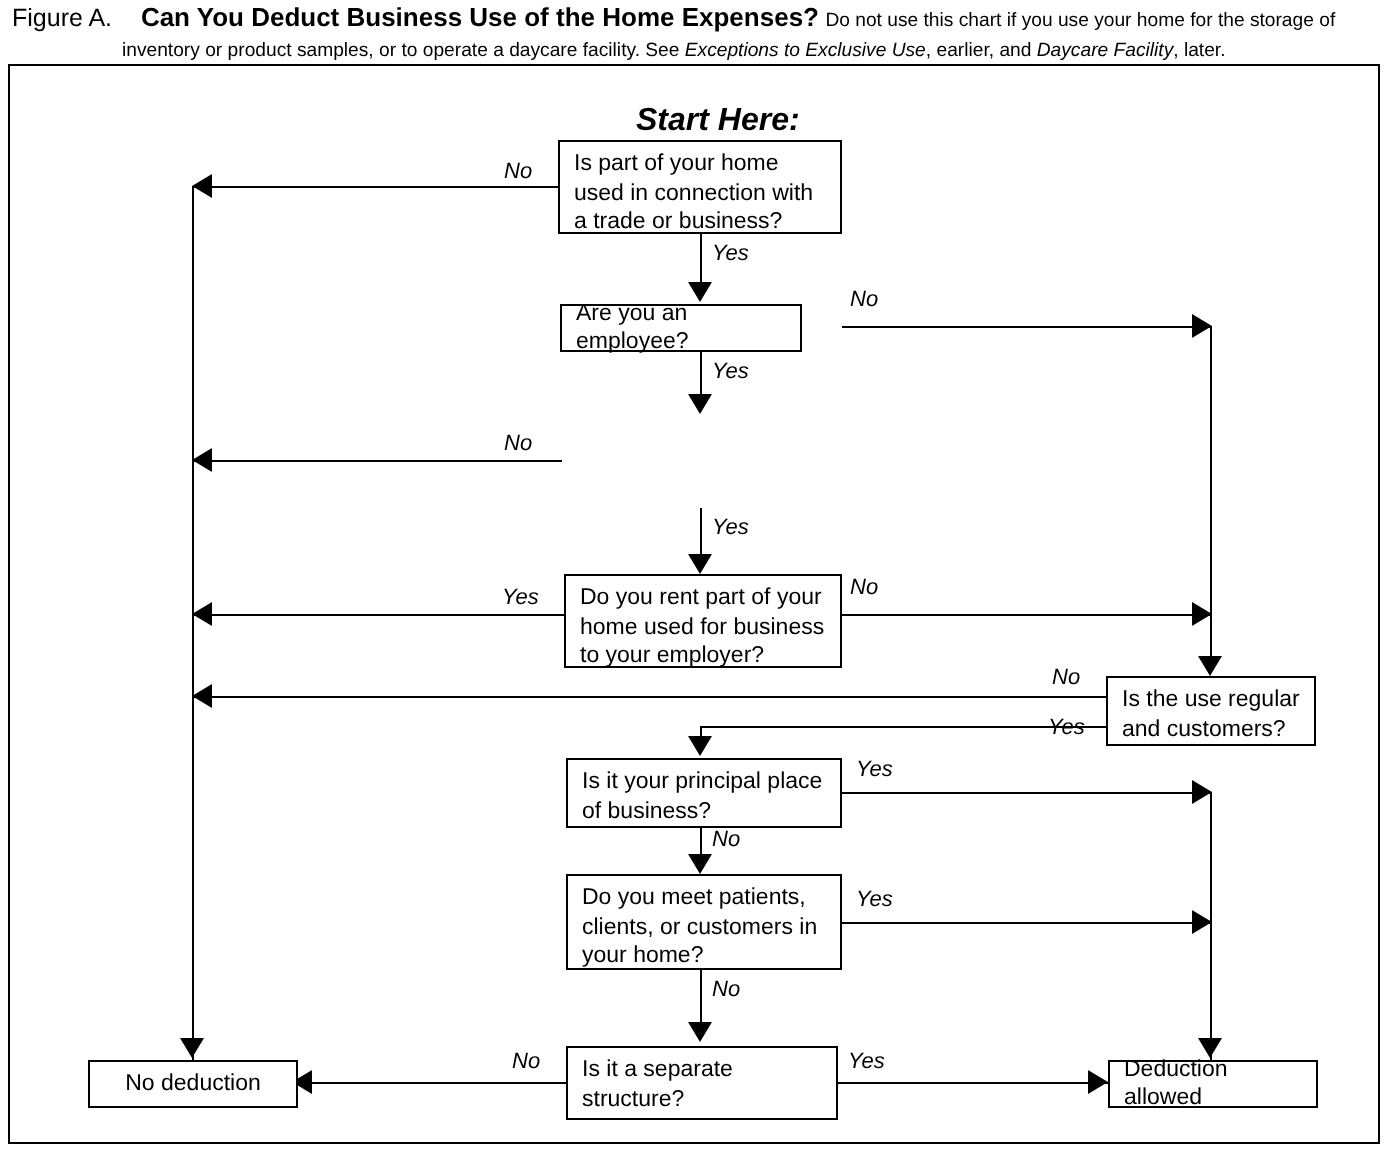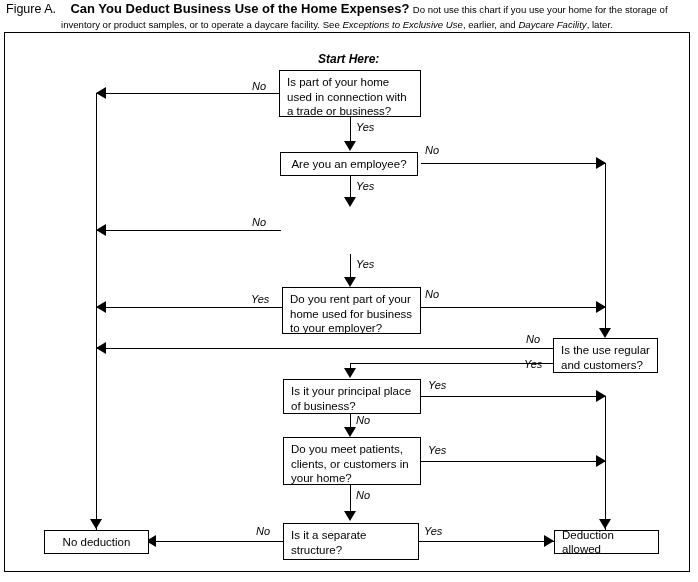--- a/index.html
+++ b/index.html
@@ -43,21 +43,21 @@
     z-index:5;
   }
   .node.center{
     display:flex;align-items:center;justify-content:center;
     padding:0 7px;
   }
 
   
   .startlabel{
     position:absolute;
-    font-style:italic;font-weight:bold;font-size:12px;
+    font-style:italic;font-weight:bold;font-size:16px;
     z-index:6;
   }
 
   
   .hline{position:absolute;height:0;border-top:1px solid #000;z-index:2;}
   .vline{position:absolute;width:0;border-left:1px solid #000;z-index:2;}
 
   
   .arr{position:absolute;width:0;height:0;z-index:4;}
   .arr-down{
@@ -96,21 +96,21 @@
     <span class="cap-note">Do not use this chart if you use your home for the storage of</span>
     <span class="cap-l2"><span>inventory or product samples, or to operate a daycare facility. See </span><span class="cap-ital">Exceptions to Exclusive Use</span><span>, earlier, and </span><span class="cap-ital">Daycare Facility</span><span>, later.</span></span>
   </div>
 
   <div class="frame"></div>
 
   <div class="startlabel" style="left:318px;top:52px;">Start Here:</div>
 
   <div class="node" style="left:279px;top:70px;width:142px;height:47px;">Is part of your home used in connection with a trade or business?</div>
 
-  <div class="node center" style="left:280px;top:152px;width:138px;height:24px;">Are you an employee?</div>
+  <div class="node center" style="left:280px;top:152px;width:121px;height:24px;">Are you an employee?</div>
 
 
   <div class="node" style="left:282px;top:287px;width:139px;height:47px;">Do you rent part of your home used for business to your employer?</div>
 
   <div class="node" style="left:553px;top:338px;width:105px;height:35px;">Is the use regular and customers?</div>
 
   <div class="node" style="left:283px;top:437px;width:138px;height:48px;">Do you meet patients, clients, or customers in your home?</div>
 
   <div class="node" style="left:283px;top:379px;width:138px;height:35px;">Is it your principal place of business?</div>
 

